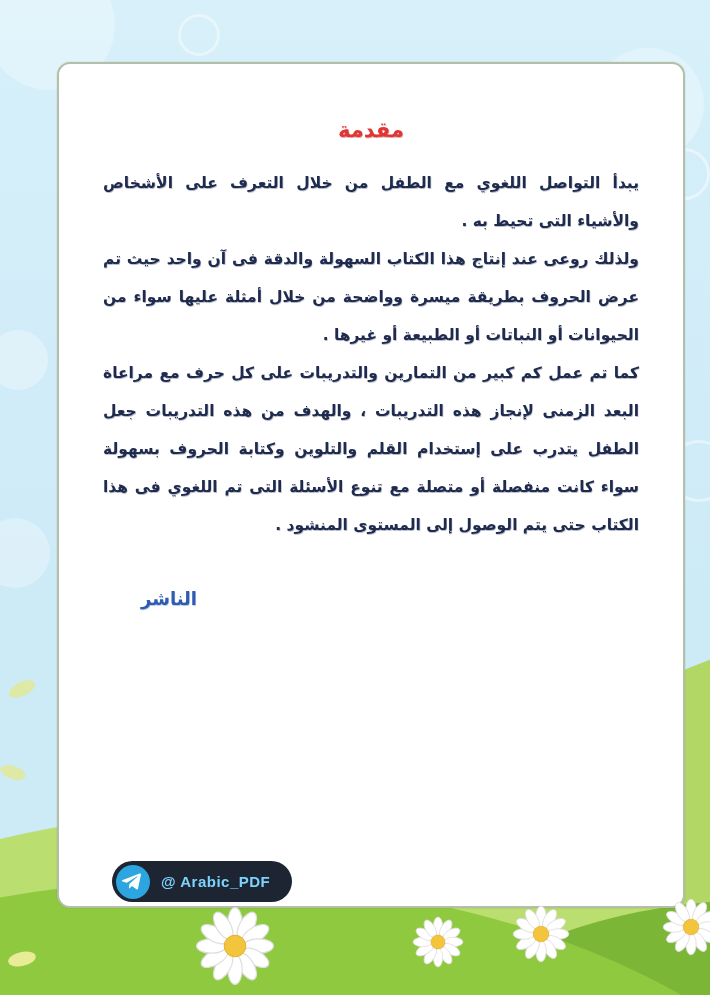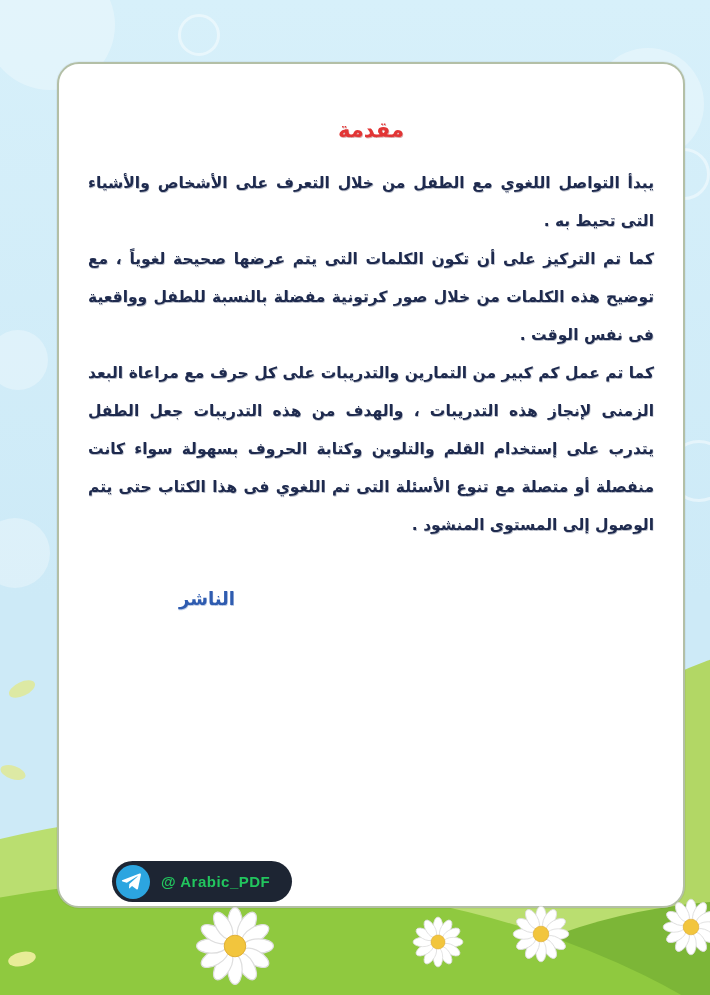--- a/index.html
+++ b/index.html
@@ -44,65 +44,65 @@
   .leaf{position:absolute;background:#dde9a4;border-radius:50%;}
   .leaf1{left:8px;top:682px;width:28px;height:14px;transform:rotate(-25deg);}
   .leaf2{left:0px;top:766px;width:26px;height:13px;transform:rotate(18deg);}
   .leaf3{left:8px;top:952px;width:28px;height:14px;background:#e8ec97;transform:rotate(-12deg);}
 
   
   .card{
     position:absolute;left:57px;top:62px;width:628px;height:846px;
     background:#ffffff;
     border:2px solid #b3bfa6;
-    border-radius:22px;
+    border-radius:13px;
     z-index:5;
     box-shadow:0 0 0 1px rgba(0,0,0,0.04);
   }
   .title{
     margin:54px 0 22px 0;
     text-align:center;
     font-size:21px;font-weight:bold;
     color:var(--title_red,#e23535);
     text-shadow:0.7px 0.9px 0 rgba(150,20,20,0.35);
   }
   .body-text{
     direction:rtl;
-    padding:0 29px;
+    padding:0 44px;
     text-align:justify;
   }
   .body-text p{
     margin:0;
     font-size:15.5px;
     font-weight:bold;
     line-height:38px;
     color:var(--body_navy,#1e2a4e);
     text-shadow:0.6px 0.8px 0 rgba(30,42,78,0.30);
   }
   .signature{
     margin-top:44px;
-    padding-left:120px;
+    padding-left:82px;
     text-align:left;
     font-size:18px;font-weight:bold;
     color:var(--signature_blue,#2f5cb0);
     text-shadow:0.5px 0.7px 0 rgba(47,92,176,0.30);
   }
 
   
   .tg-badge{
     position:absolute;left:112px;top:861px;height:41px;
     display:inline-flex;align-items:center;gap:11px;
     background:var(--badge_dark,#1d2533);
     border-radius:22px;
     padding:3px 22px 3px 4px;
     z-index:8;
   }
   .tg-icon{display:inline-flex;width:34px;height:34px;}
   .tg-text{
-    color:#22c55e;font-weight:bold;font-size:15px;
+    color:#7dd3fc;font-weight:bold;font-size:15px;
     font-family:"Liberation Sans",sans-serif;
     letter-spacing:0.5px;
     white-space:nowrap;
   }
 
   
   .daisy{position:absolute;z-index:6;}
   .d1{left:195px;top:906px;width:80px;height:80px;}
   .d2{left:412px;top:916px;width:52px;height:52px;}
   .d3{left:512px;top:905px;width:58px;height:58px;}
@@ -128,21 +128,21 @@
   <div class="hill hill-front"></div>
 
   <div class="leaf leaf1"></div>
   <div class="leaf leaf2"></div>
   <div class="leaf leaf3"></div>
 
   <div class="card">
     <h1 class="title">مقدمة</h1>
     <div class="body-text">
       <p>يبدأ التواصل اللغوي مع الطفل من خلال التعرف على الأشخاص والأشياء التى تحيط به .</p>
-      <p>كما تم التركيز على أن تكون الكلمات التى يتم عرضها صحيحة لغوياً ، مع توضيح هذه الكلمات من خلال صور كرتونية مفضلة بالنسبة للطفل وواقعية فى نفس الوقت .</p>
+      <p>ولذلك روعى عند إنتاج هذا الكتاب السهولة والدقة فى آن واحد حيث تم عرض الحروف بطريقة ميسرة وواضحة من خلال أمثلة عليها سواء من الحيوانات أو النباتات أو الطبيعة أو غيرها .</p>
       <p>كما تم عمل كم كبير من التمارين والتدريبات على كل حرف مع مراعاة البعد الزمنى لإنجاز هذه التدريبات ، والهدف من هذه التدريبات جعل الطفل يتدرب على إستخدام القلم والتلوين وكتابة الحروف بسهولة سواء كانت منفصلة أو متصلة مع تنوع الأسئلة التى تم اللغوي فى هذا الكتاب حتى يتم الوصول إلى المستوى المنشود .</p>
     </div>
     <div class="signature">الناشر</div>
   </div>
 
   <div class="tg-badge">
     <span class="tg-icon">
       <svg viewBox="0 0 24 24" width="34" height="34" aria-hidden="true">
         <circle cx="12" cy="12" r="12" fill="#2CA5E0"></circle>
         <path d="M17.6 6.9l-2.05 9.7c-.15.68-.56.85-1.13.53l-3.12-2.3-1.5 1.45c-.17.17-.31.31-.63.31l.22-3.15 5.73-5.18c.25-.22-.05-.35-.39-.13l-7.08 4.46-3.05-.95c-.66-.21-.67-.66.14-.98l11.9-4.59c.55-.2 1.03.13.96.83z" fill="#ffffff"></path>

